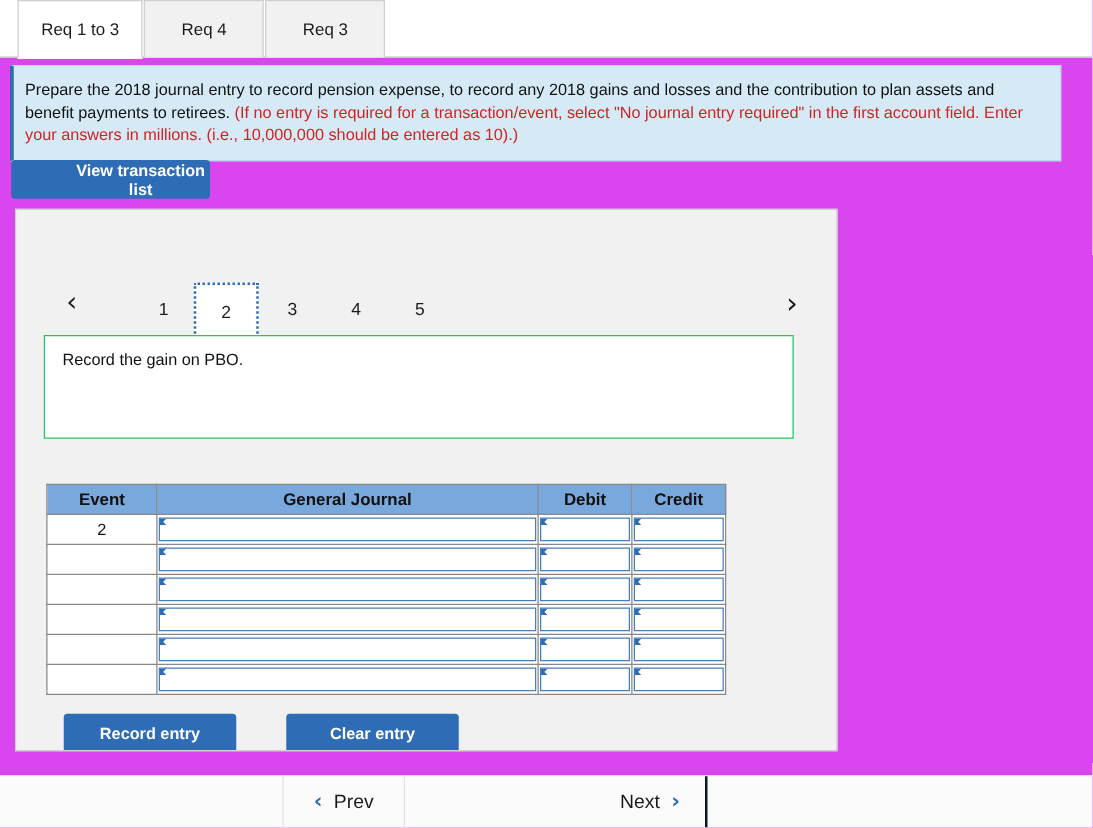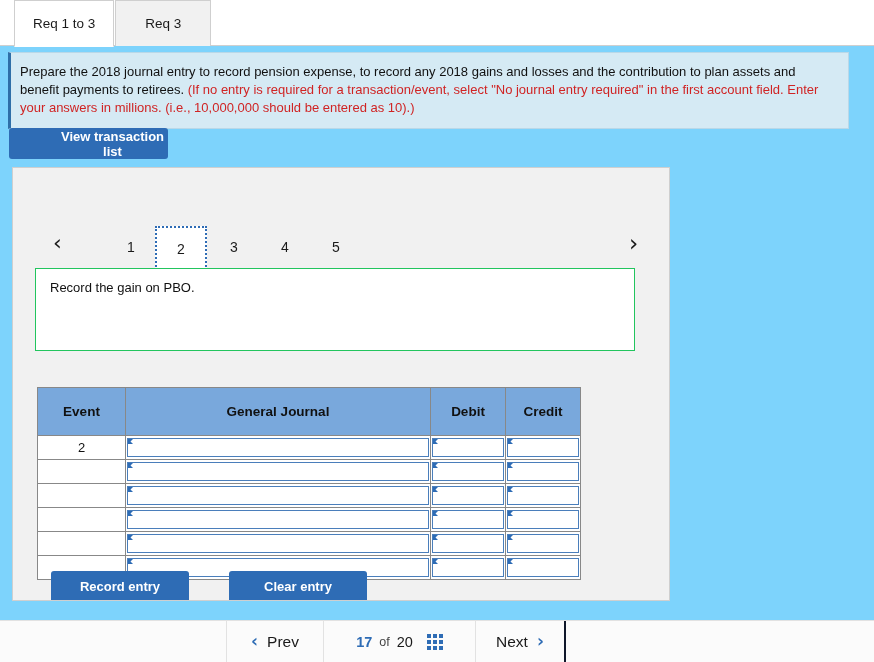--- a/index.html
+++ b/index.html
@@ -8,21 +8,21 @@
     width: 874px;
     height: 662px;
     background: #ffffff;
     font-family: "Liberation Sans", sans-serif;
     overflow: hidden;
   }
   #root {
     position: relative;
     width: 874px;
     height: 662px;
-    background: #7dd3fc;
+    background: #d946ef;
   }
 
   
   .tabstrip {
     position: absolute;
     left: 0; top: 0;
     width: 874px; height: 46px;
     background: #ffffff;
     border-bottom: 1px solid #cfcfcf;
     box-sizing: border-box;
@@ -185,21 +185,21 @@
     width: 543px;
     background: #ffffff;
   }
   table.journal th {
     background: #79a8dc;
     border: 1px solid #888888;
     font-size: 13.5px;
     font-weight: bold;
     color: #111111;
     height: 23px;
-    padding: 12px;
+    padding: 0;
     text-align: center;
   }
   table.journal td {
     border: 1px solid #888888;
     height: 23px;
     padding: 0;
     background: #ffffff;
     vertical-align: middle;
   }
   td.event-cell {
@@ -307,20 +307,23 @@
 <body>
 
 <div id="root">
 
   <div class="tabstrip">
     <div class="tabs">
       <div class="tab active">
         <span>Req 1 to 3</span>
       </div>
       <div class="tab">
+        <span>Req 4</span>
+      </div>
+      <div class="tab">
         <span>Req 3</span>
       </div>
     </div>
   </div>
 
   <div class="instruction">
     <span>Prepare the 2018 journal entry to record pension expense, to record any 2018 gains and losses and the contribution to plan assets and benefit payments to retirees. </span><span class="red">(If no entry is required for a transaction/event, select "No journal entry required" in the first account field. Enter your answers in millions. (i.e., 10,000,000 should be entered as 10).)</span>
   </div>
 
   <button class="btn btn-view-transaction">View transaction list</button>
@@ -441,35 +444,19 @@
       <button class="btn btn-clear">Clear entry</button>
     </div>
 
   </div>
 
   <div class="bottombar">
     <div class="bb-cell bb-prev">
       <span class="bb-chev">‹</span>
       <span class="bb-label">Prev</span>
     </div>
-    <div class="bb-cell bb-count">
-      <span class="bb-cur">17</span>
-      <span class="bb-of">of</span>
-      <span class="bb-tot">20</span>
-      <span class="grid-icon">
-        <i></i>
-          <i></i>
-          <i></i>
-          <i></i>
-          <i></i>
-          <i></i>
-          <i></i>
-          <i></i>
-          <i></i>
-      </span>
-    </div>
     <div class="bb-cell bb-next">
       <span class="bb-label">Next</span>
       <span class="bb-chev">›</span>
     </div>
   </div>
 
 </div>
 
 </body></html>

